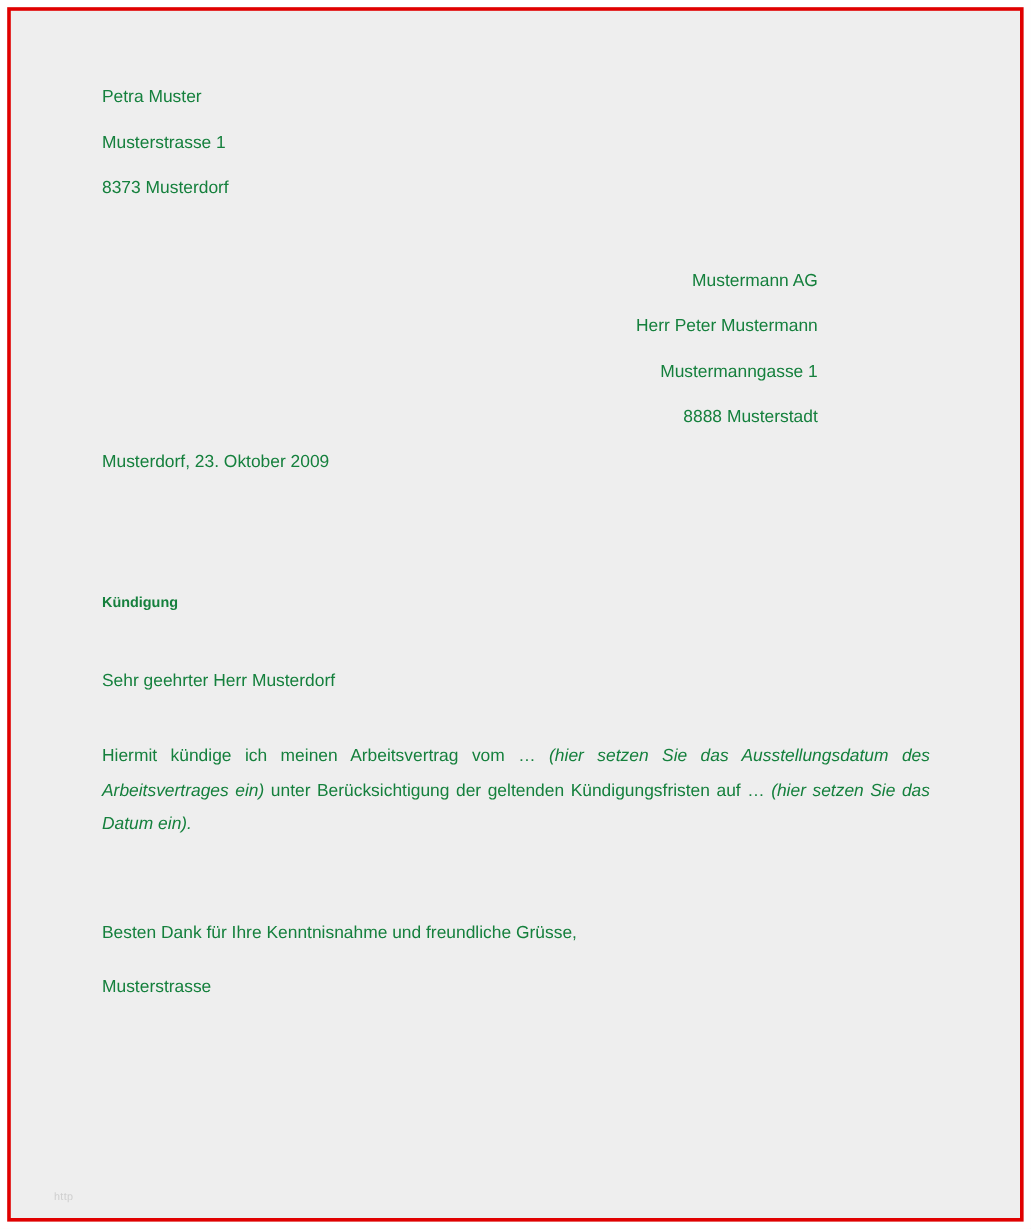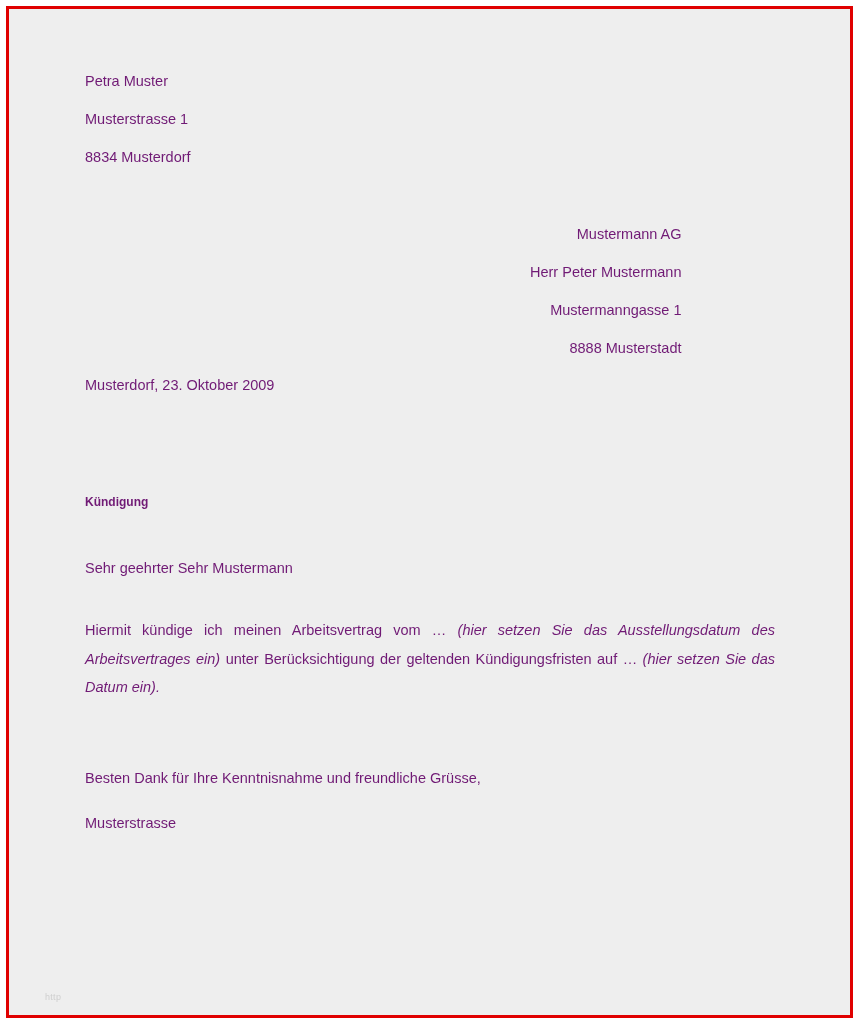--- a/index.html
+++ b/index.html
@@ -33,21 +33,21 @@
     left: 0;
     top: 0;
     right: 0;
     bottom: 0;
     padding: 0;
   }
   .block {
     position: absolute;
     font-size: 14.5px;
     line-height: 19px;
-    color: #701a75;
+    color: #15803d;
     white-space: pre-line;
   }
   .sender {
     left: 76px;
     top: 44px;
   }
   .recipient {
     left: 521px;
     top: 197px;
     text-align: right;
@@ -101,35 +101,35 @@
 </head>
 <body>
 
 <div class="page-frame">
   <div class="red-border">
     <div class="letter">
 
       <div class="block sender">
         <span class="line">Petra Muster</span>
         <span class="line">Musterstrasse 1</span>
-        <span class="line">8834 Musterdorf</span>
+        <span class="line">8373 Musterdorf</span>
       </div>
 
       <div class="block recipient">
         <span class="line">Mustermann AG</span>
         <span class="line">Herr Peter Mustermann</span>
         <span class="line">Mustermanngasse 1</span>
         <span class="line">8888 Musterstadt</span>
       </div>
 
       <div class="block place-date">Musterdorf, 23. Oktober 2009</div>
 
       <div class="block subject">Kündigung</div>
 
-      <div class="block salutation">Sehr geehrter Sehr Mustermann</div>
+      <div class="block salutation">Sehr geehrter Herr Musterdorf</div>
 
       <div class="block body-para"><span>Hiermit kündige ich meinen Arbeitsvertrag vom … </span><em>(hier setzen Sie das Ausstellungsdatum des </em><span class="underlined">Arbeitsvertrages</span><em> ein)</em><span> unter Berücksichtigung der geltenden Kündigungsfristen auf … </span><em>(hier setzen Sie das Datum ein).</em></div>
 
       <div class="block closing">Besten Dank für Ihre Kenntnisnahme und freundliche Grüsse,</div>
 
       <div class="block signature">Musterstrasse</div>
 
       <div class="footer-note">http</div>
 
     </div>

